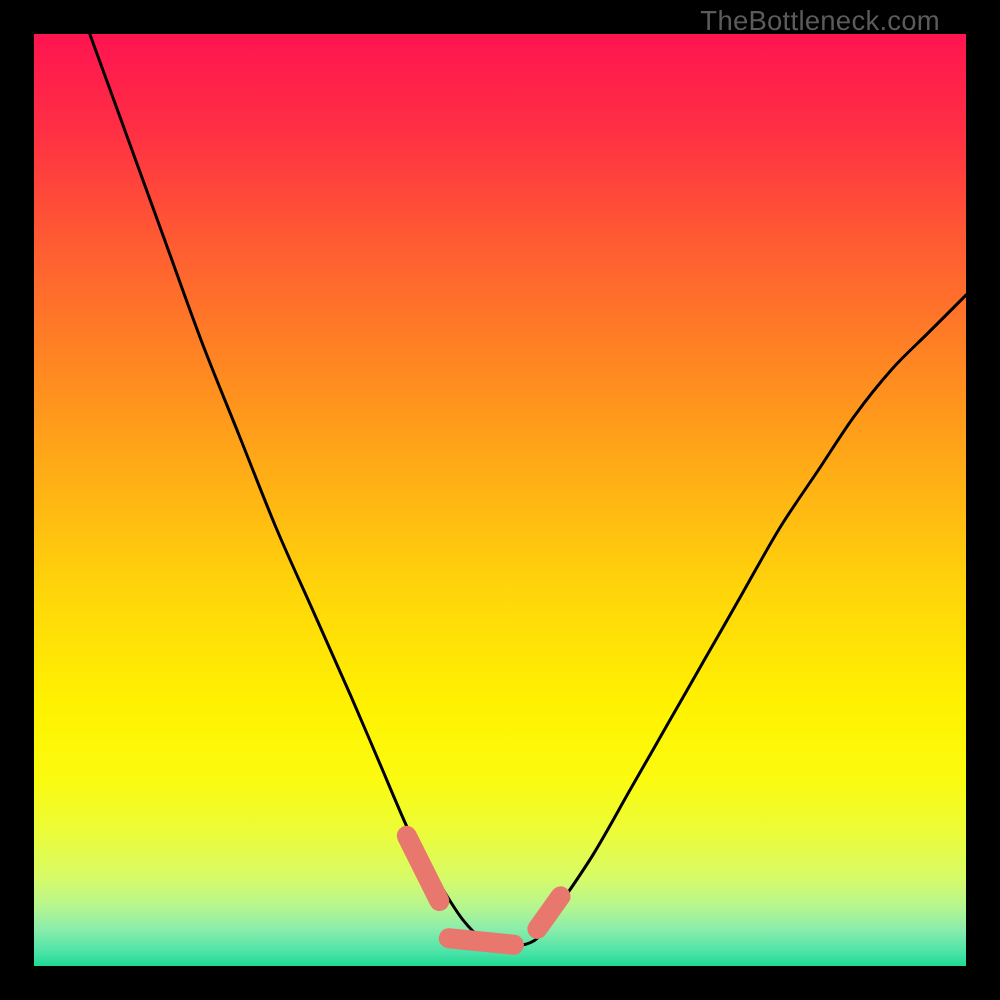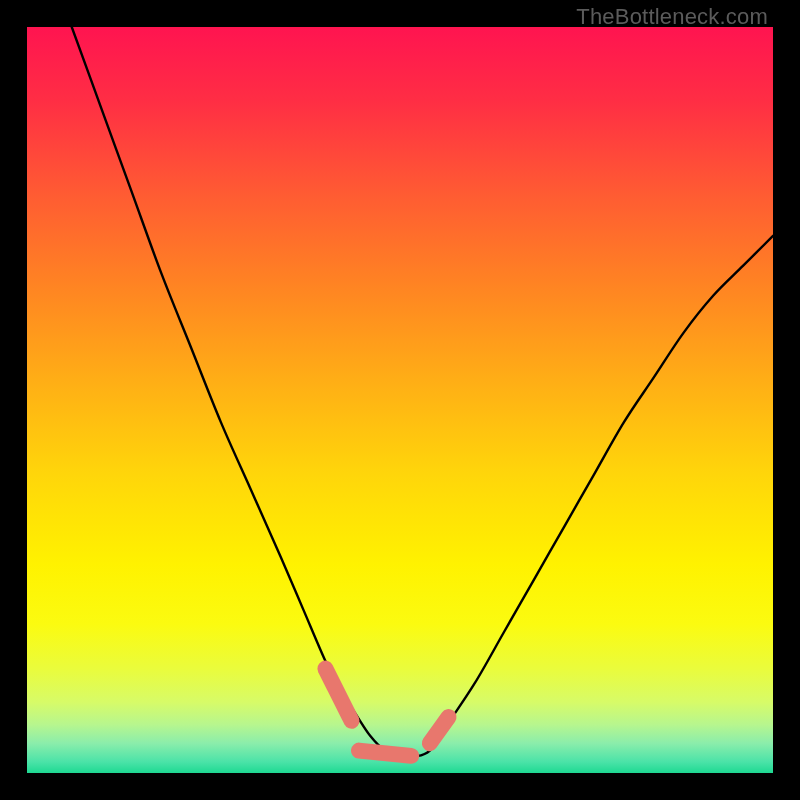--- a/index.html
+++ b/index.html
@@ -35,21 +35,21 @@
   .curve-svg {
     position: absolute;
     left: 0;
     top: 0;
     width: 746px;
     height: 746px;
   }
   .watermark {
     position: absolute;
     top: 4px;
-    right: 32px;
+    right: 48px;
     color: #5b5b5b;
     font-size: 22px;
     font-weight: 500;
     letter-spacing: 0.2px;
     user-select: none;
   }
 </style>
 </head>
 <body>
 

